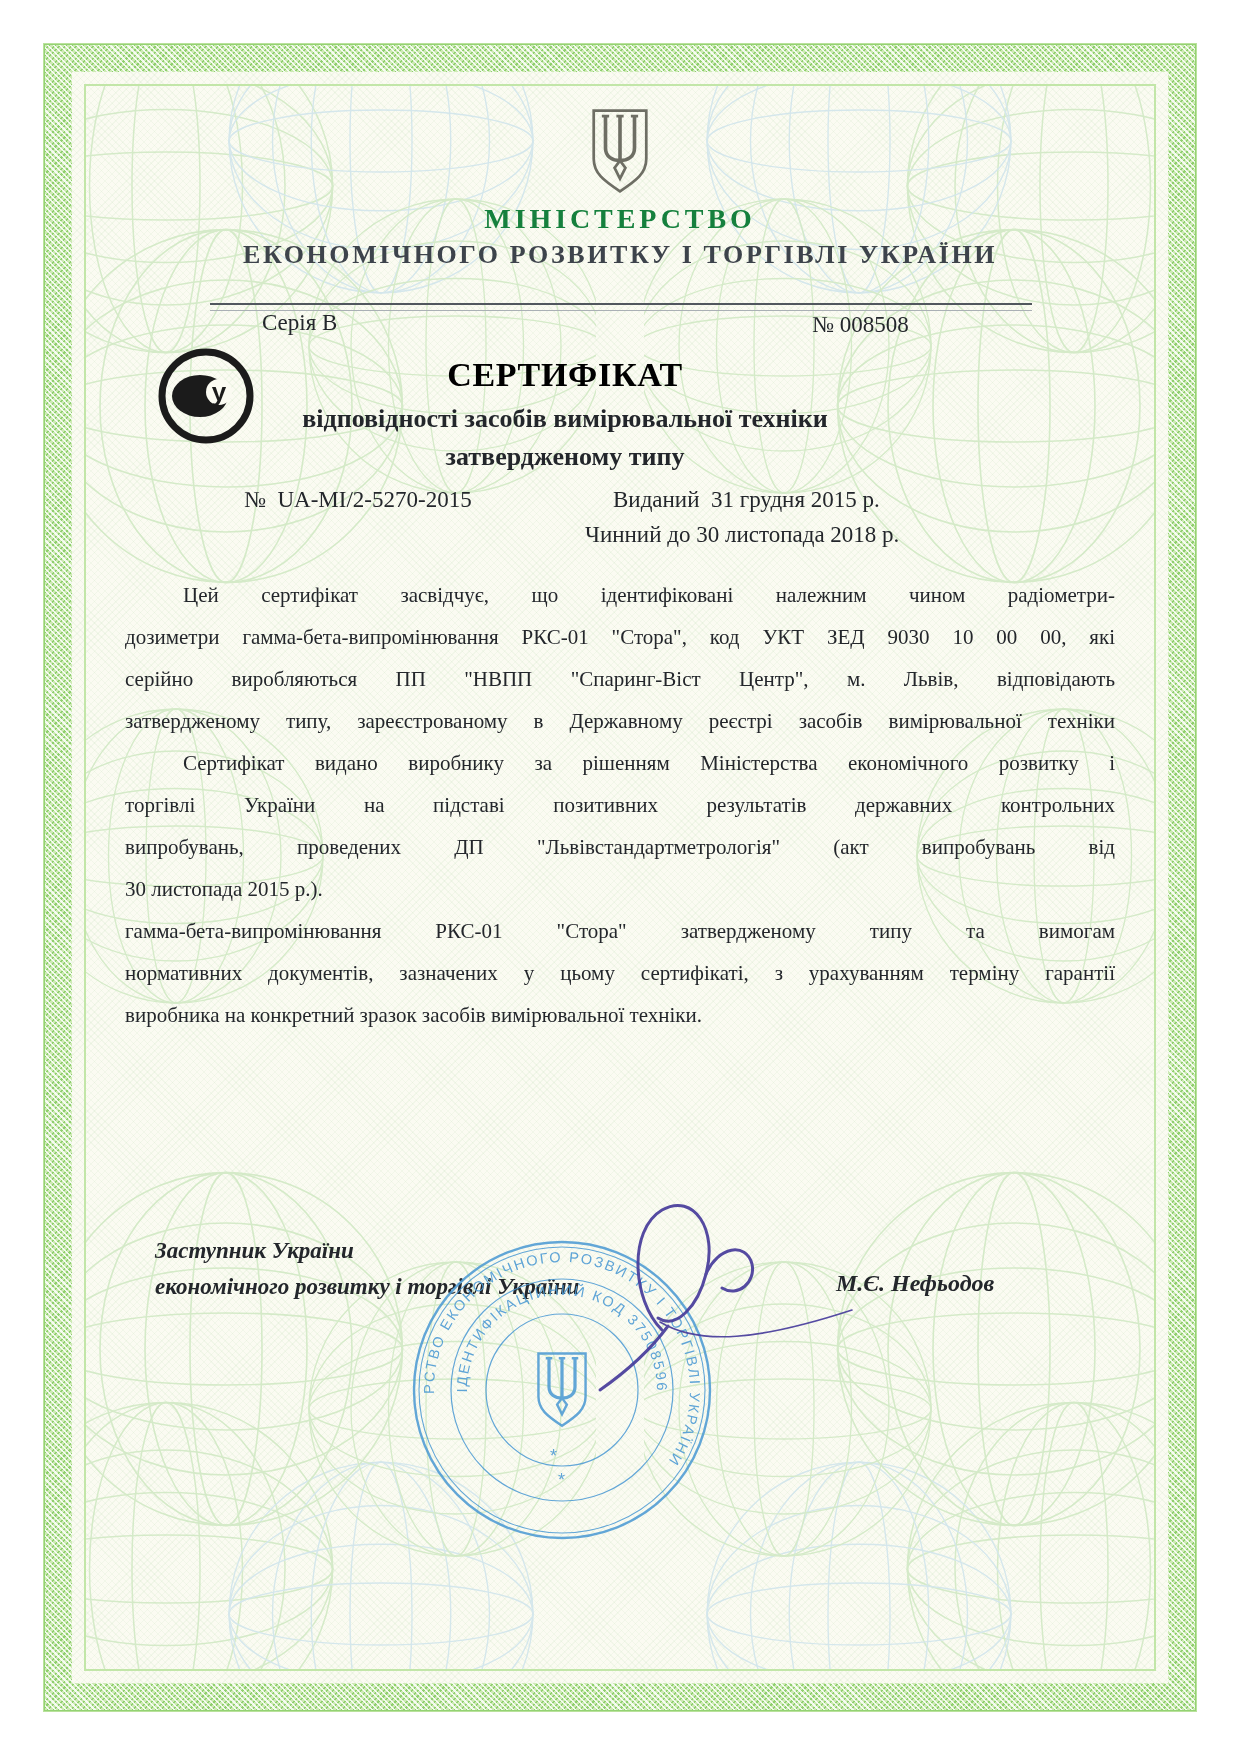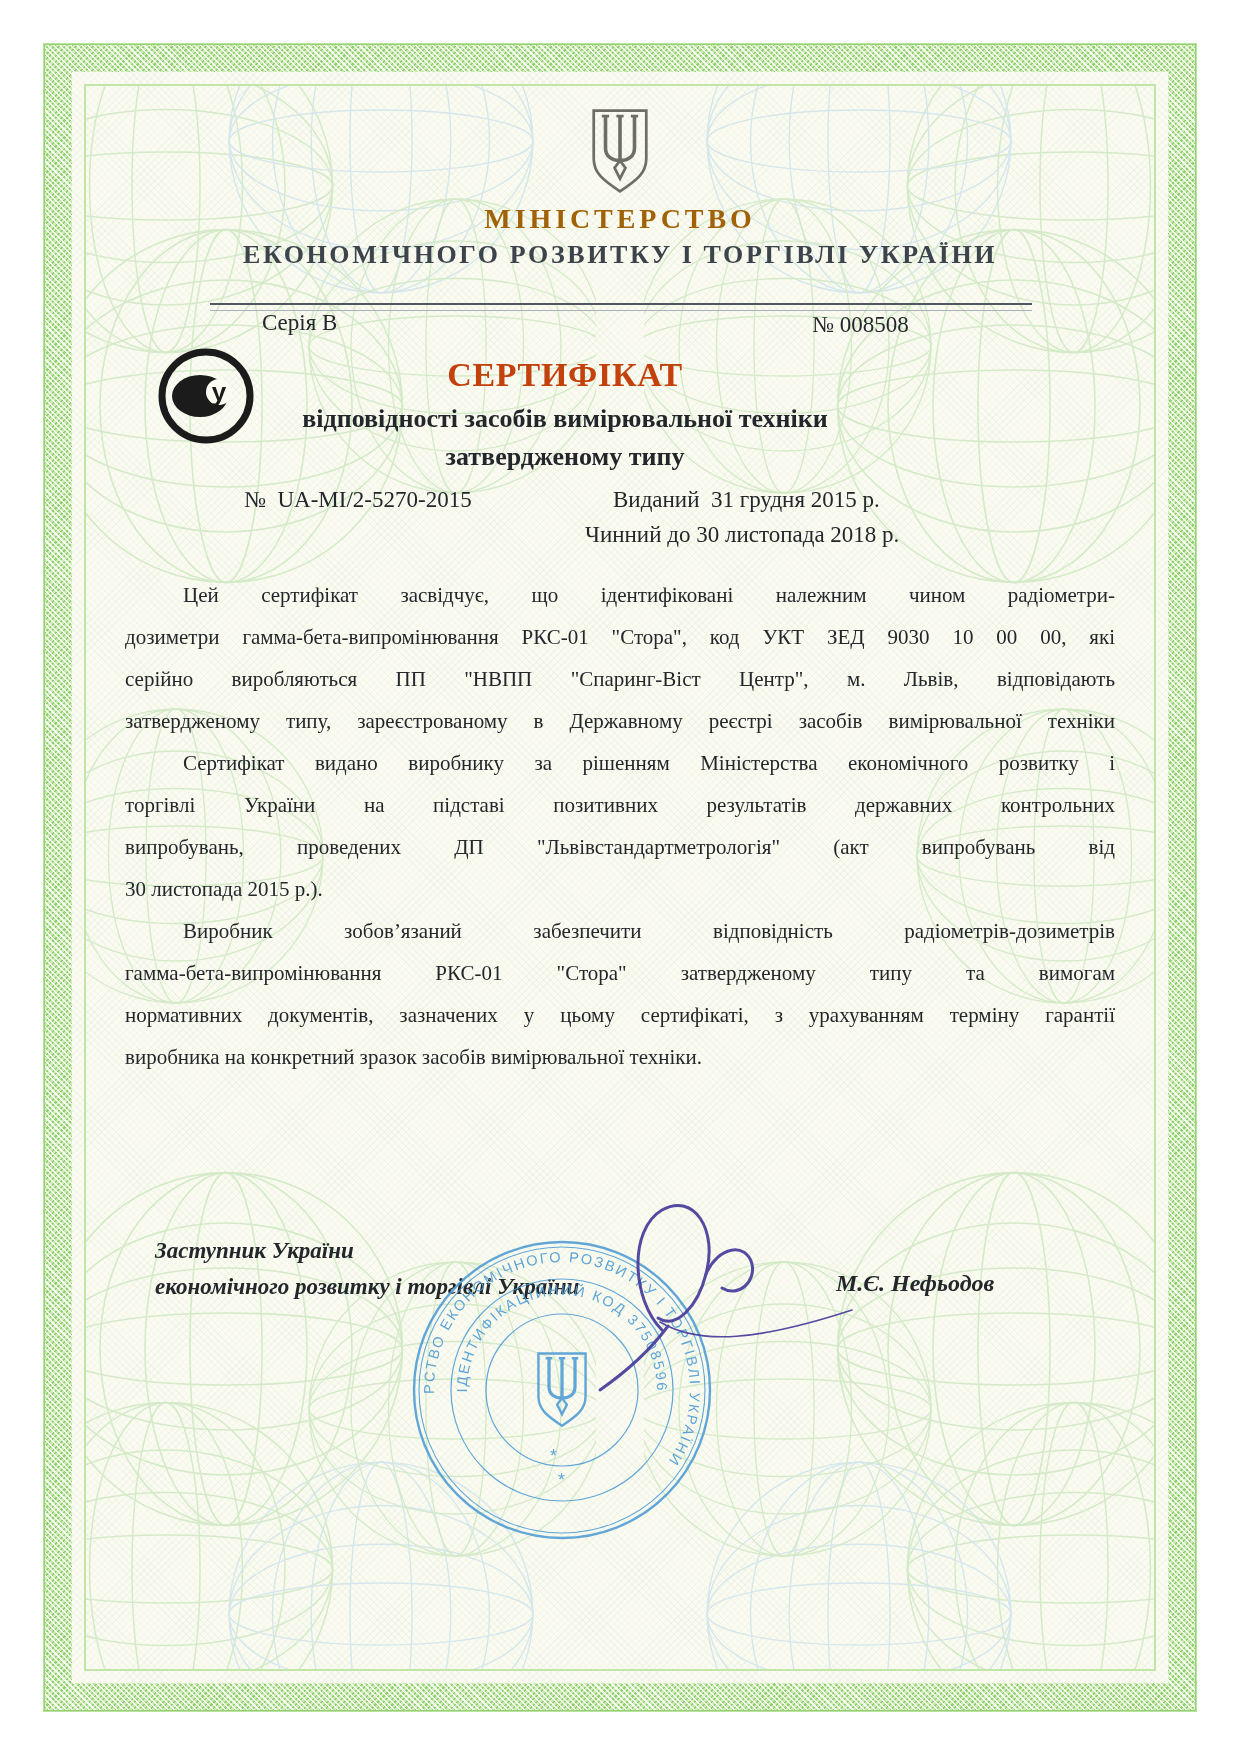--- a/index.html
+++ b/index.html
@@ -15,26 +15,26 @@
     background-image:
       repeating-linear-gradient(45deg, rgba(160,205,150,.10) 0 1px, transparent 1px 5px),
       repeating-linear-gradient(135deg, rgba(160,205,150,.10) 0 1px, transparent 1px 5px);}
   .thin-frame{position:absolute;inset:84px;border:2px solid #c2e6a8;pointer-events:none;z-index:2;}
   .watermarks{position:absolute;inset:86px;overflow:hidden;color:#cfe8c2;z-index:1;}
   .wm{position:absolute;opacity:.85;}
   .content{position:absolute;inset:0;z-index:3;}
   .abs{position:absolute;}
   .center-wrap{left:0;width:1240px;text-align:center;}
   .head-wrap{left:90px;width:950px;text-align:center;}
-  .ministry1{top:203px;font-size:28px;font-weight:bold;letter-spacing:.14em;color:#a16207;}
+  .ministry1{top:203px;font-size:28px;font-weight:bold;letter-spacing:.14em;color:#15803d;}
   .ministry2{top:240px;font-size:26px;font-weight:bold;letter-spacing:.10em;color:#3d434b;}
   .rule{top:303px;left:210px;width:822px;height:5px;border-top:2px solid #51575e;border-bottom:1px solid #aab0b5;}
   .series{top:310px;left:262px;font-size:23px;}
   .topnum{top:312px;left:812px;font-size:23px;}
-  .title{top:356px;font-size:34px;font-weight:bold;letter-spacing:.02em;color:#c2410c;}
+  .title{top:356px;font-size:34px;font-weight:bold;letter-spacing:.02em;color:#000000;}
   .sub1{top:404px;font-size:26px;font-weight:bold;}
   .sub2{top:442px;font-size:26px;font-weight:bold;}
   .pre{white-space:pre;}
   .certnum{top:487px;left:228px;font-size:23px;margin-left:16px;}
   .issued{top:487px;left:585px;font-size:23px;margin-left:28px;}
   .valid{top:522px;left:585px;font-size:23px;}
   .body-block{top:574px;left:125px;width:990px;font-size:21px;}
   .bline{height:42px;line-height:42px;text-align:justify;text-align-last:justify;}
   .bline.first{text-indent:58px;}
   .bline.last{text-align-last:left;}
@@ -159,21 +159,20 @@
           <div class="bline">серійно виробляються ПП "НВПП "Спаринг-Віст Центр", м. Львів, відповідають</div>
           <div class="bline">затвердженому типу, зареєстрованому в Державному реєстрі засобів вимірювальної техніки</div>
         </div>
       <div class="para">
           <div class="bline first">Сертифікат видано виробнику за рішенням Міністерства економічного розвитку і</div>
           <div class="bline">торгівлі України на підставі позитивних результатів державних контрольних</div>
           <div class="bline">випробувань, проведених ДП "Львівстандартметрологія" (акт випробувань від</div>
           <div class="bline last">30 листопада 2015 р.).</div>
         </div>
       <div class="para">
-          <div class="bline first">Виробник зобов’язаний забезпечити відповідність радіометрів-дозиметрів</div>
           <div class="bline">гамма-бета-випромінювання РКС-01 "Стора" затвердженому типу та вимогам</div>
           <div class="bline">нормативних документів, зазначених у цьому сертифікаті, з урахуванням терміну гарантії</div>
           <div class="bline last">виробника на конкретний зразок засобів вимірювальної техніки.</div>
         </div>
     </div>
 
     <div class="abs signer1">Заступник України</div>
     <div class="abs signer2">економічного розвитку і торгівлі України</div>
     <div class="abs signame">М.Є. Нефьодов</div>
 

